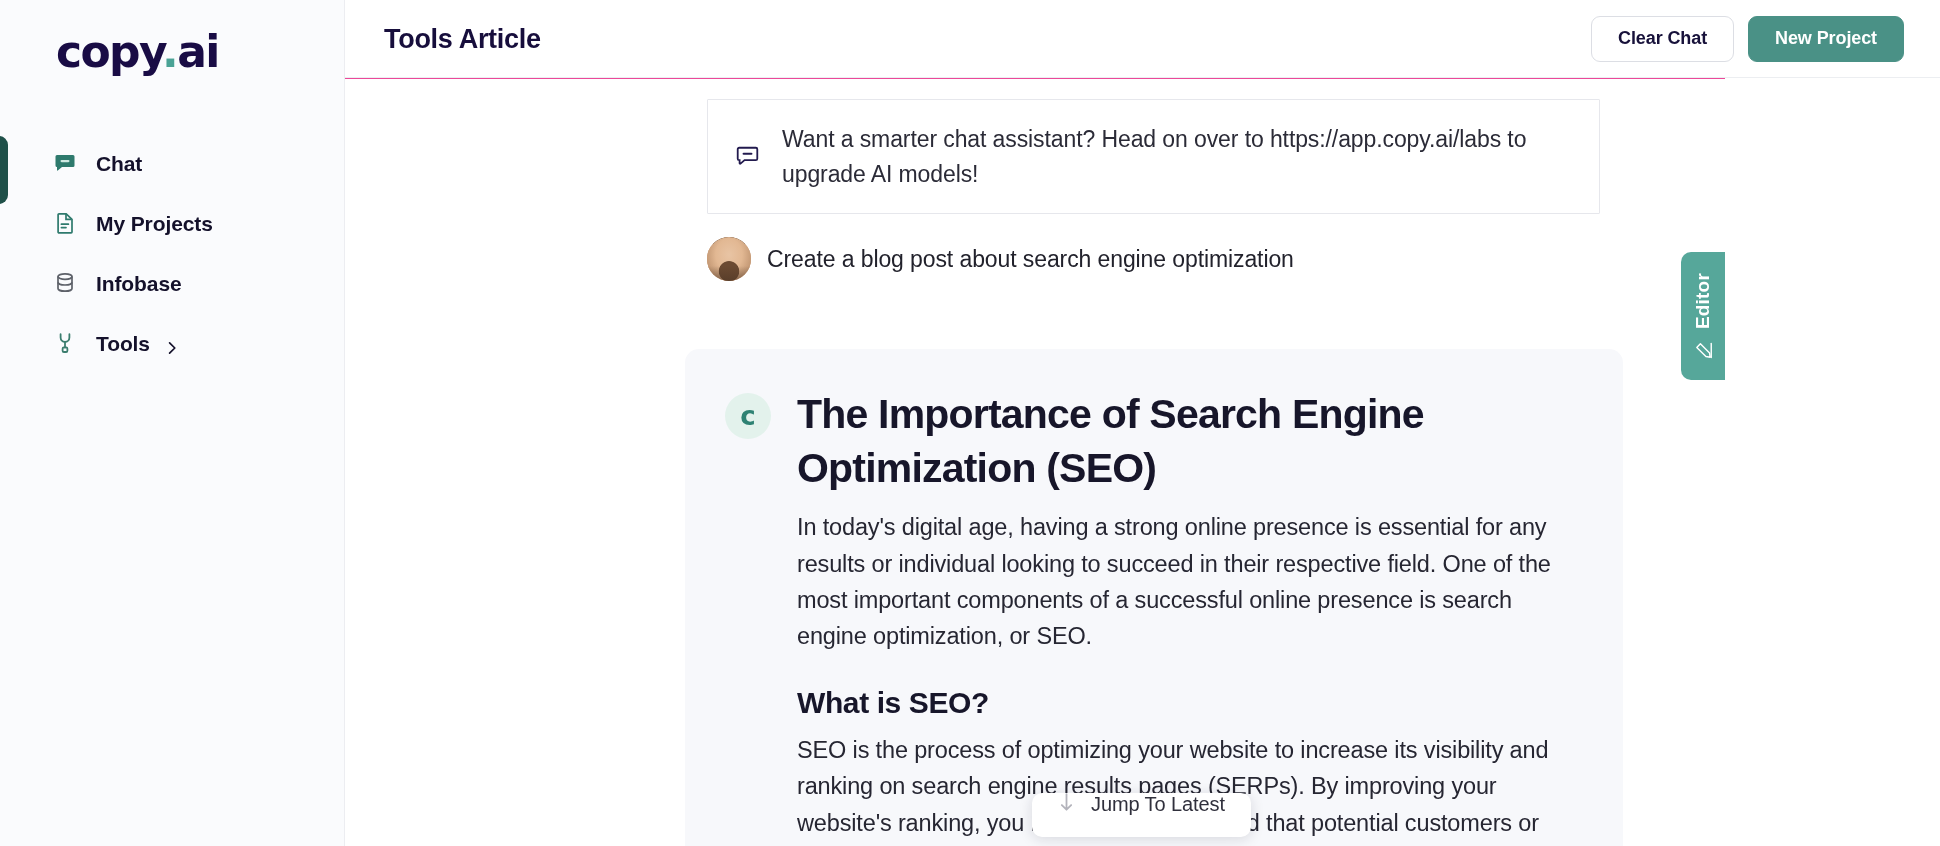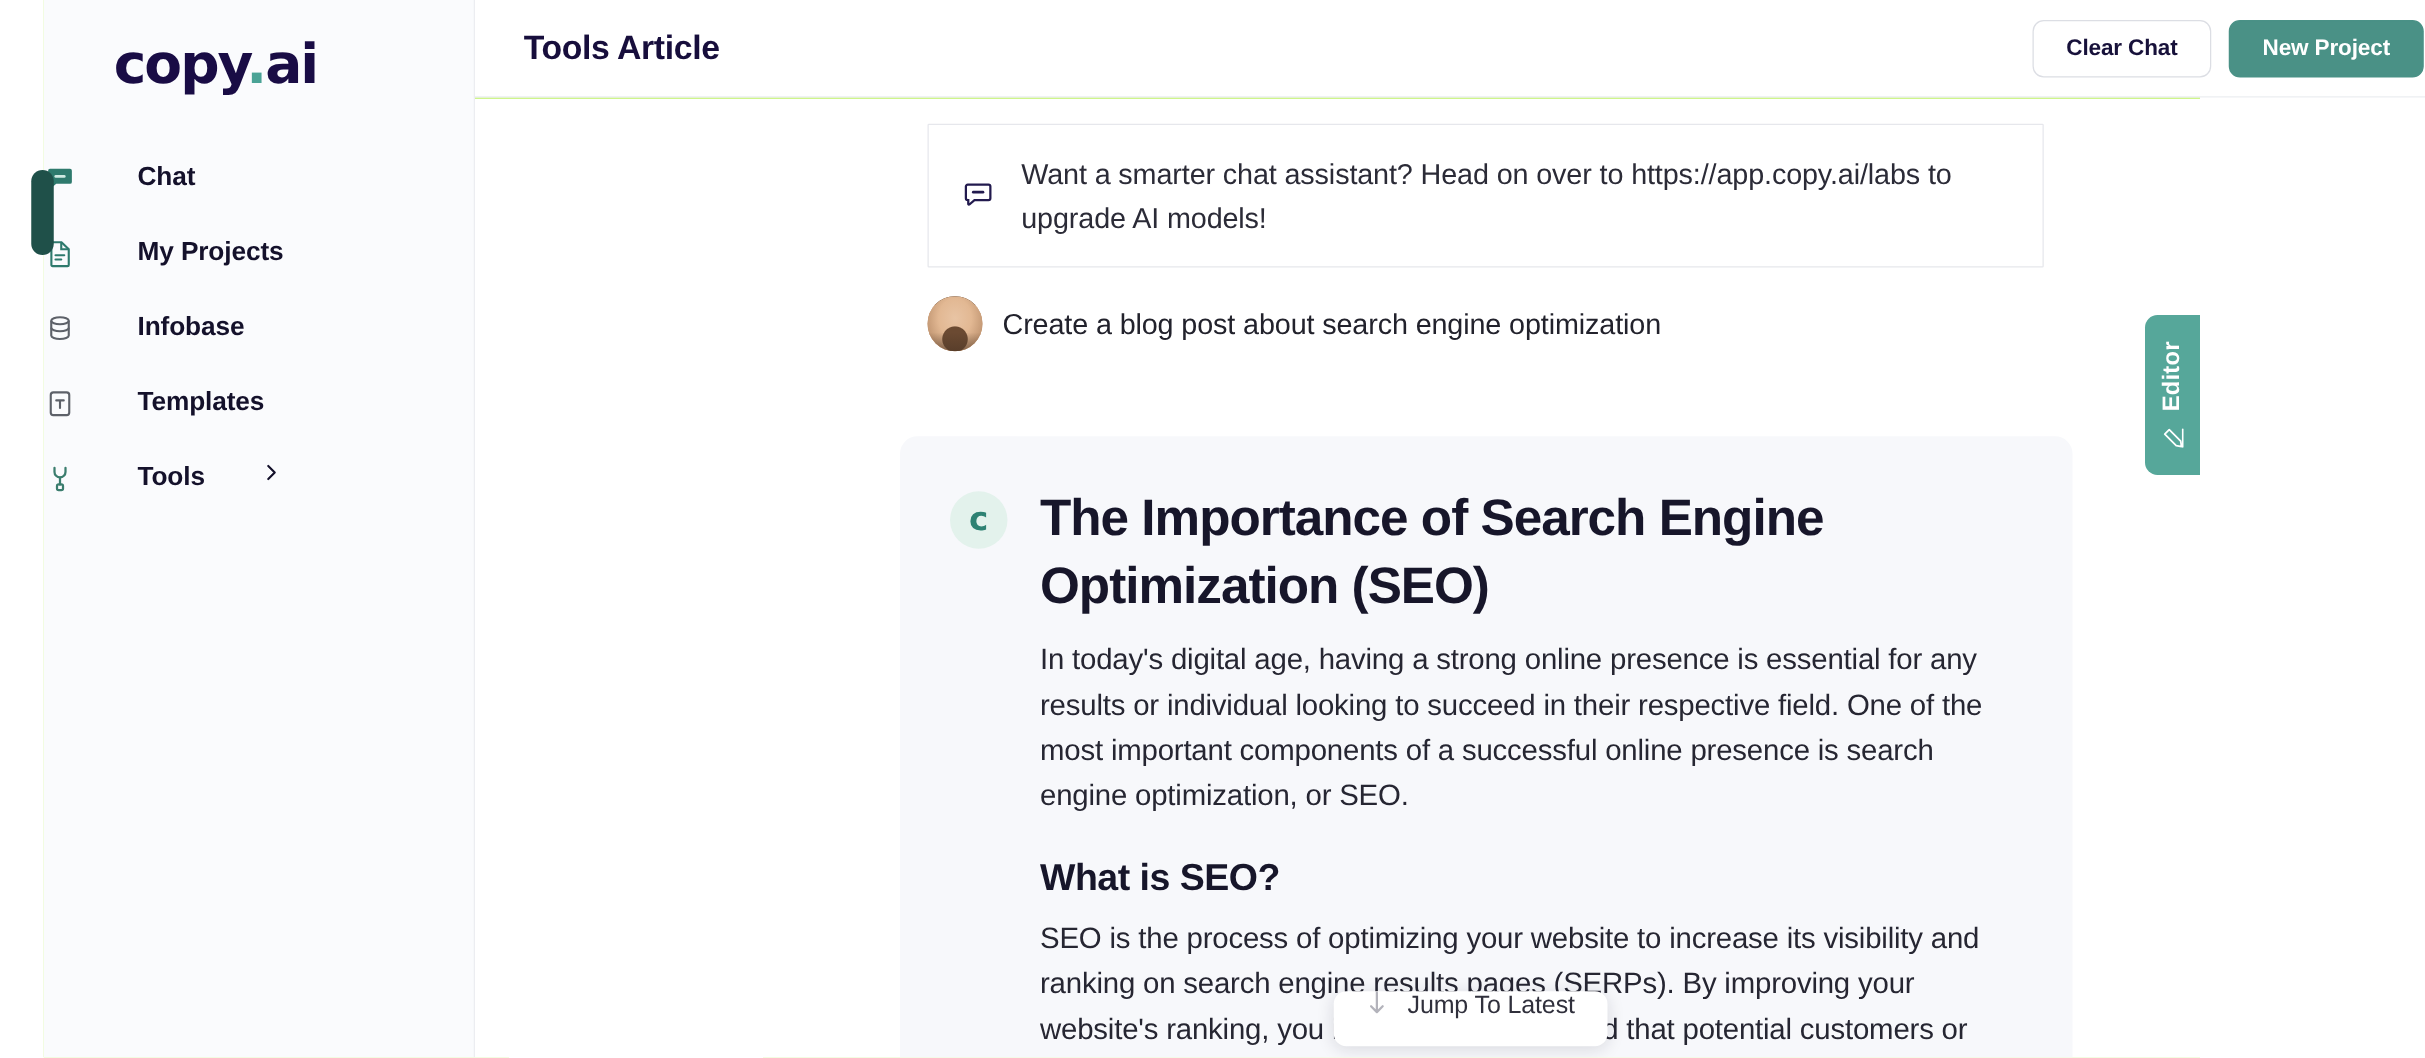--- a/index.html
+++ b/index.html
@@ -10,22 +10,21 @@
     overflow: hidden;
     background: #ffffff;
     font-family: "Liberation Sans", sans-serif;
     -webkit-font-smoothing: antialiased;
   }
 
   #app {
     position: relative;
     width: 1725px;
     height: 846px;
-    background: #bef264;
-    margin-left: 35px;
+    background: #ec4899;
   }
 
   
   #sidebar {
     position: absolute;
     left: 0; top: 0;
     width: 345px;
     height: 846px;
     background: #fafbfd;
     border-right: 1px solid #ecedf1;
@@ -58,26 +57,26 @@
 
   #nav {
     position: absolute;
     left: 0;
     top: 130px;
     width: 345px;
   }
 
   .nav-item {
     display: flex;
-    align-items: flex-start;
+    align-items: flex-end;
     height: 46px;
+    padding-left: 52px;
     margin-bottom: 14px;
     cursor: pointer;
     text-decoration: none;
-    gap: 31px;
   }
 
   .nav-ico {
     width: 26px;
     height: 26px;
     flex: 0 0 26px;
     display: flex;
     align-items: center;
     justify-content: center;
     margin-right: 18px;
@@ -393,29 +392,20 @@
         <span class="nav-ico">
           <svg width="24" height="24" viewBox="0 0 24 24" aria-hidden="true">
             <ellipse cx="12" cy="5.6" rx="7" ry="2.8" fill="none" stroke="#5d6169" stroke-width="1.7"></ellipse>
             <path d="M5 5.6v5.6c0 1.55 3.13 2.8 7 2.8s7-1.25 7-2.8V5.6" fill="none" stroke="#5d6169" stroke-width="1.7"></path>
             <path d="M5 11.2v6.2c0 1.55 3.13 2.8 7 2.8s7-1.25 7-2.8v-6.2" fill="none" stroke="#5d6169" stroke-width="1.7"></path>
           </svg>
         </span>
         <span class="nav-label">Infobase</span>
       </div>
 
-      <div class="nav-item">
-        <span class="nav-ico">
-          <svg width="24" height="24" viewBox="0 0 24 24" aria-hidden="true">
-            <rect x="4.6" y="2.9" width="14.8" height="18.2" rx="2.1" fill="none" stroke="#5d6169" stroke-width="1.7"></rect>
-            <path d="M9 9.3h6M12 9.3v6" stroke="#5d6169" stroke-width="1.7" stroke-linecap="round"></path>
-          </svg>
-        </span>
-        <span class="nav-label">Templates</span>
-      </div>
 
       <div class="nav-item">
         <span class="nav-ico">
           <svg width="24" height="24" viewBox="0 0 24 24" aria-hidden="true">
             <path d="M7.6 3.2v3.3a4.4 4.4 0 0 0 8.8 0V3.2" fill="none" stroke="#3b7d6e" stroke-width="1.8" stroke-linecap="round"></path>
             <path d="M12 11v5.6" stroke="#3b7d6e" stroke-width="1.8" stroke-linecap="round"></path>
             <rect x="9.6" y="16.4" width="4.8" height="4.6" rx="1.3" fill="none" stroke="#3b7d6e" stroke-width="1.8"></rect>
           </svg>
         </span>
         <span class="nav-label">Tools</span>

